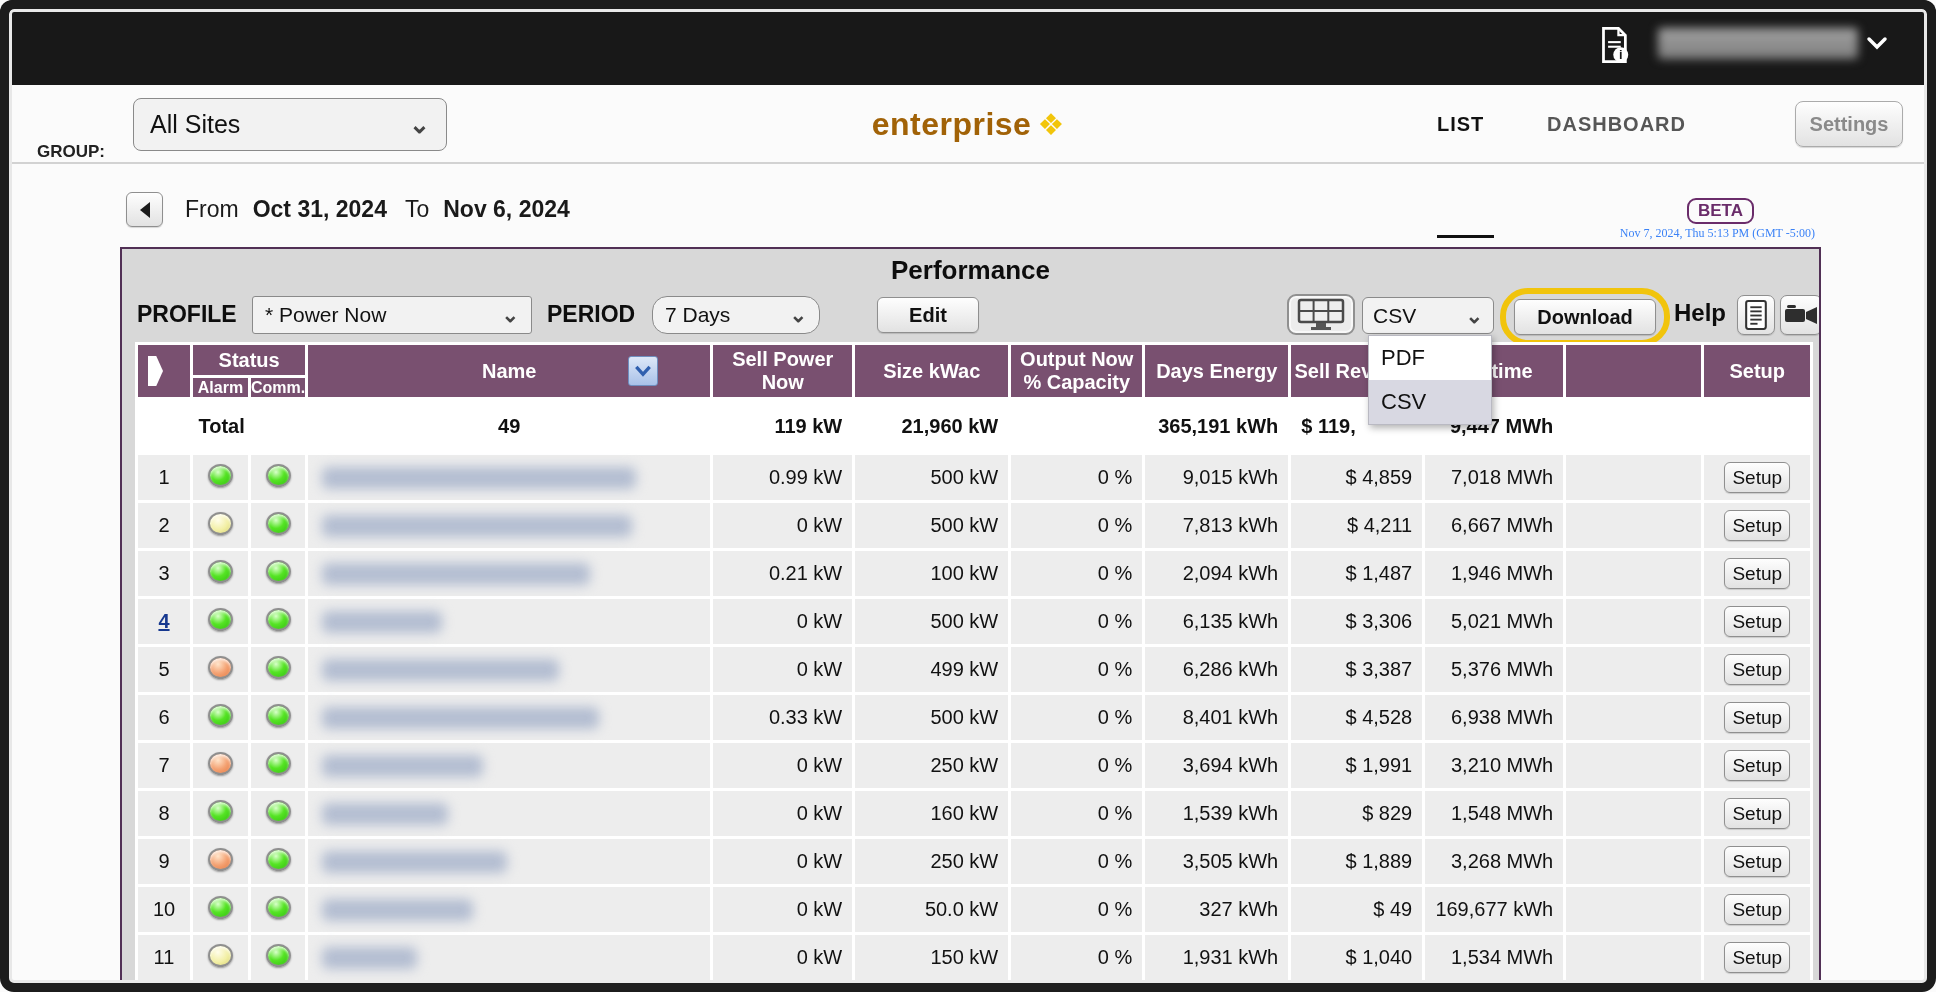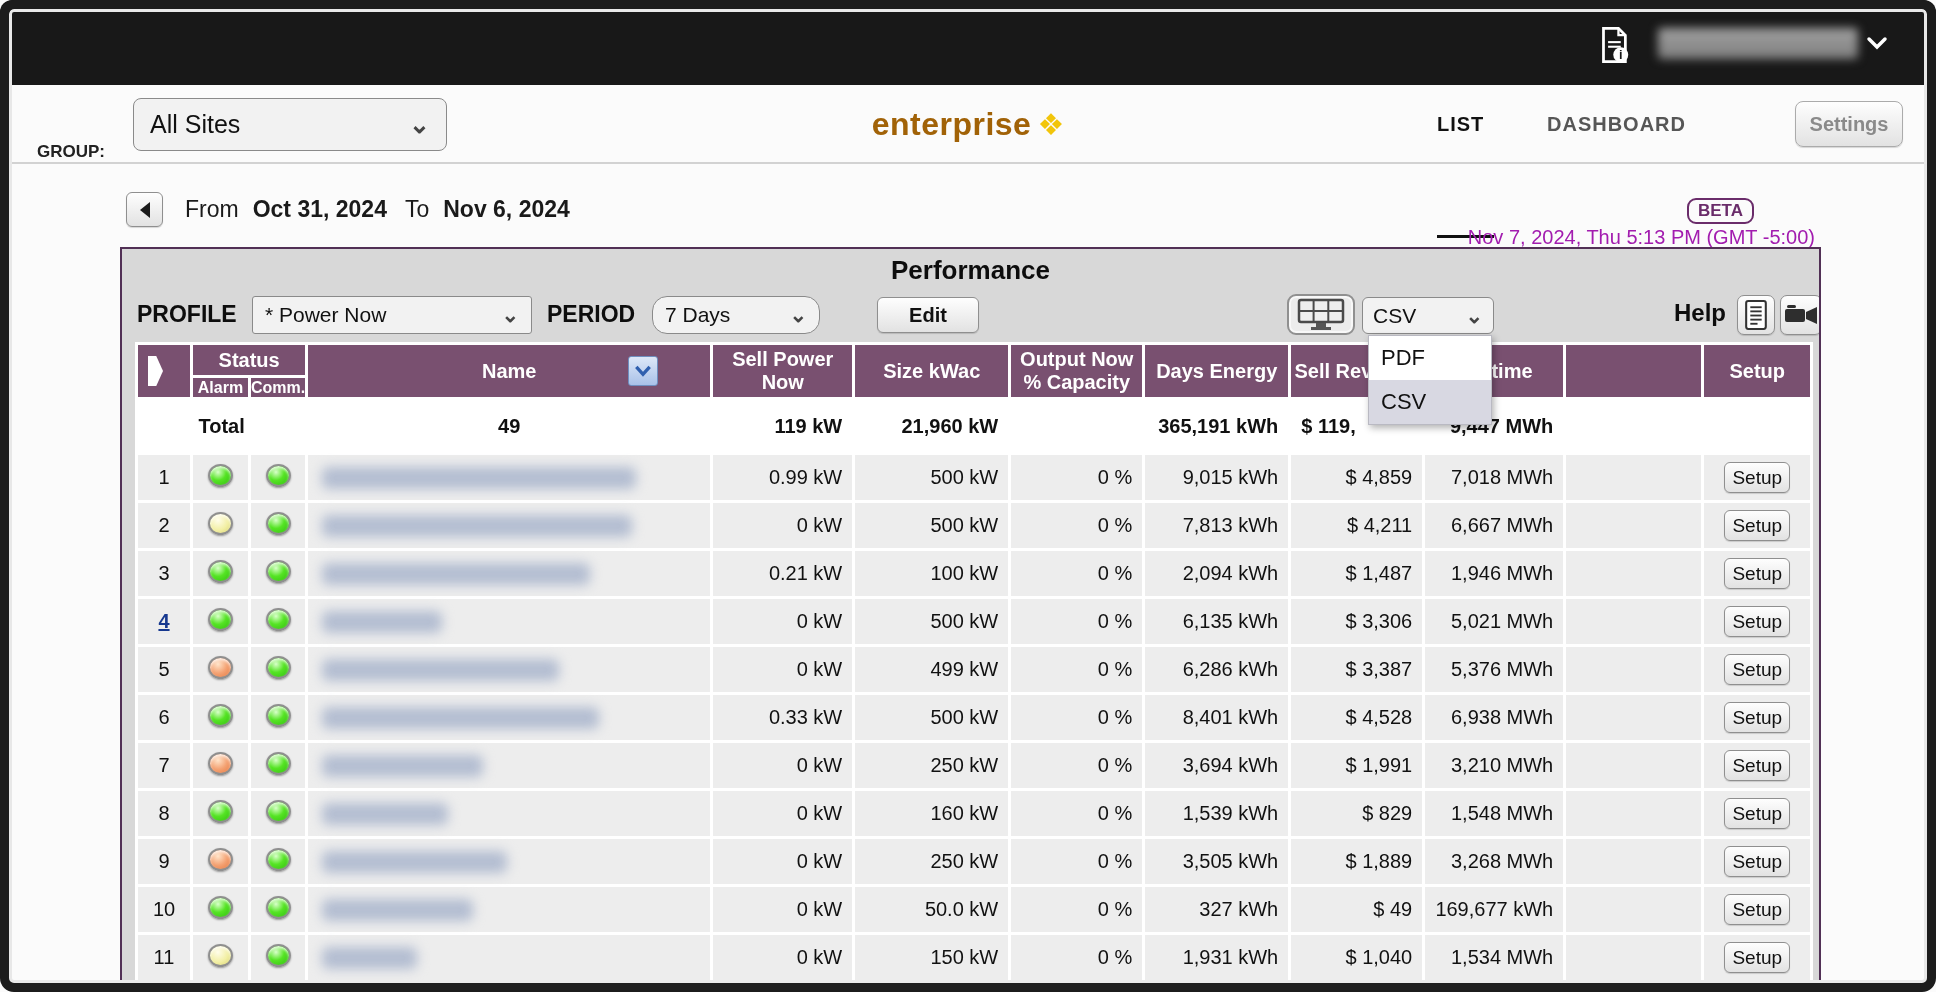--- a/index.html
+++ b/index.html
@@ -35,21 +35,21 @@
   .btn { background:linear-gradient(#fefefe,#e2e2e2); border:1px solid #8f8f8f; border-radius:6px; color:#111; cursor:pointer;
          display:flex; align-items:center; justify-content:center; box-shadow:0 1px 1px rgba(0,0,0,.15); }
   .settings-btn { position:absolute; left:1795px; top:16px; width:108px; height:46px; font-size:20px; font-weight:600; color:#8a8a8a; border-radius:8px; border-color:#ababab; }
 
   
   .back-btn { position:absolute; left:126px; top:192px; width:37px; height:35px; }
   .datebar { position:absolute; left:185px; top:192px; height:35px; display:flex; align-items:center; font-size:23px; color:#1a1a1a; }
   .datebar .lbl { font-weight:normal; }
   .datebar .date { font-weight:bold; margin:0 18px 0 14px; }
   .datebar .date:last-child { margin-right:0; }
-  .timestamp { position:absolute; right:121px; top:226px; font-size:20px; color:#a21caf; }
+  .timestamp { position:absolute; right:121px; top:226px; font-size:12px; color:#3b82f6;font-family:Liberation Serif, serif; }
 
   
   .panel { position:absolute; left:120px; top:247px; width:1701px; height:737px; background:#d8d8d8; border:2px solid #513055; overflow:hidden; }
   .panel-title { position:absolute; left:0; top:6px; width:100%; text-align:center; font-size:26px; font-weight:bold; color:#0d0d0d; }
   .ctl-label { position:absolute; font-size:23px; font-weight:bold; color:#0d0d0d; top:52px; }
   .profile-label { left:15px; }
   .period-label { left:425px; }
   .profile-select { position:absolute; left:130px; top:47px; width:280px; height:38px; font-size:21px; padding:0 12px; border-radius:3px; }
   .period-select  { position:absolute; left:530px; top:47px; width:168px; height:38px; font-size:21px; padding:0 12px; border-radius:15px; }
   .edit-btn { position:absolute; left:755px; top:48px; width:102px; height:36px; font-size:20px; font-weight:600; }
@@ -167,20 +167,23 @@
         <line x1="17.6" y1="2" x2="17.6" y2="24" stroke="#4a4a4a" stroke-width="2"></line>
         <line x1="32.3" y1="2" x2="32.3" y2="24" stroke="#4a4a4a" stroke-width="2"></line>
         <line x1="3" y1="13" x2="47" y2="13" stroke="#4a4a4a" stroke-width="2"></line>
         <rect x="20" y="25" width="10" height="4" fill="#555555"></rect>
         <rect x="15" y="29" width="20" height="3" fill="#555555"></rect>
       </svg>
     </div>
     <div class="sel export-select">
       <span>CSV</span>
       <span class="chev">⌄</span>
+    </div>
+    <div class="download-ring">
+      <div class="btn download-btn">Download</div>
     </div>
     <div class="help-label">Help</div>
     <div class="btn docicon-btn">
       <svg width="25" height="31" viewBox="0 0 24 30">
         <rect x="2" y="1" width="19" height="27" rx="2" stroke="#333" stroke-width="2" fill="#ffffff"></rect>
         <line x1="6" y1="7" x2="17" y2="7" stroke="#333" stroke-width="1.8"></line>
         <line x1="6" y1="11" x2="17" y2="11" stroke="#333" stroke-width="1.8"></line>
         <line x1="6" y1="15" x2="17" y2="15" stroke="#333" stroke-width="1.8"></line>
         <line x1="6" y1="19" x2="17" y2="19" stroke="#333" stroke-width="1.8"></line>
         <line x1="6" y1="23" x2="13" y2="23" stroke="#333" stroke-width="1.8"></line>

